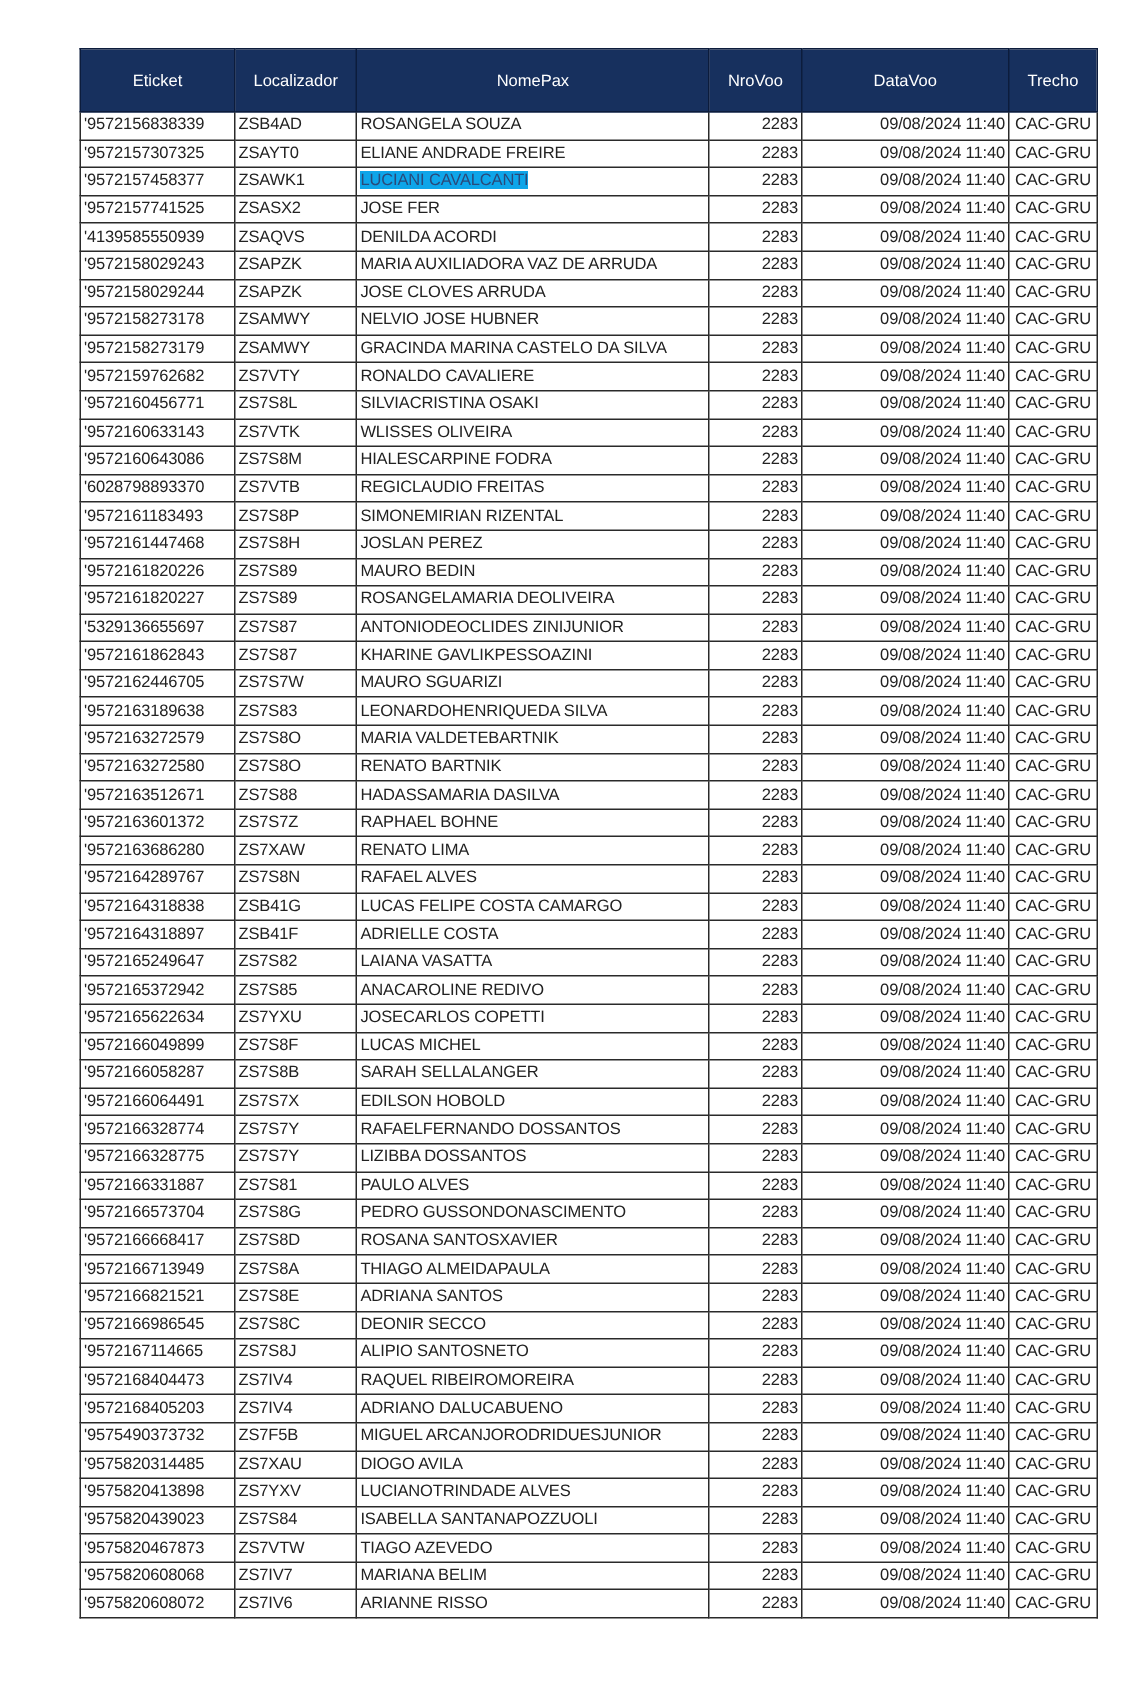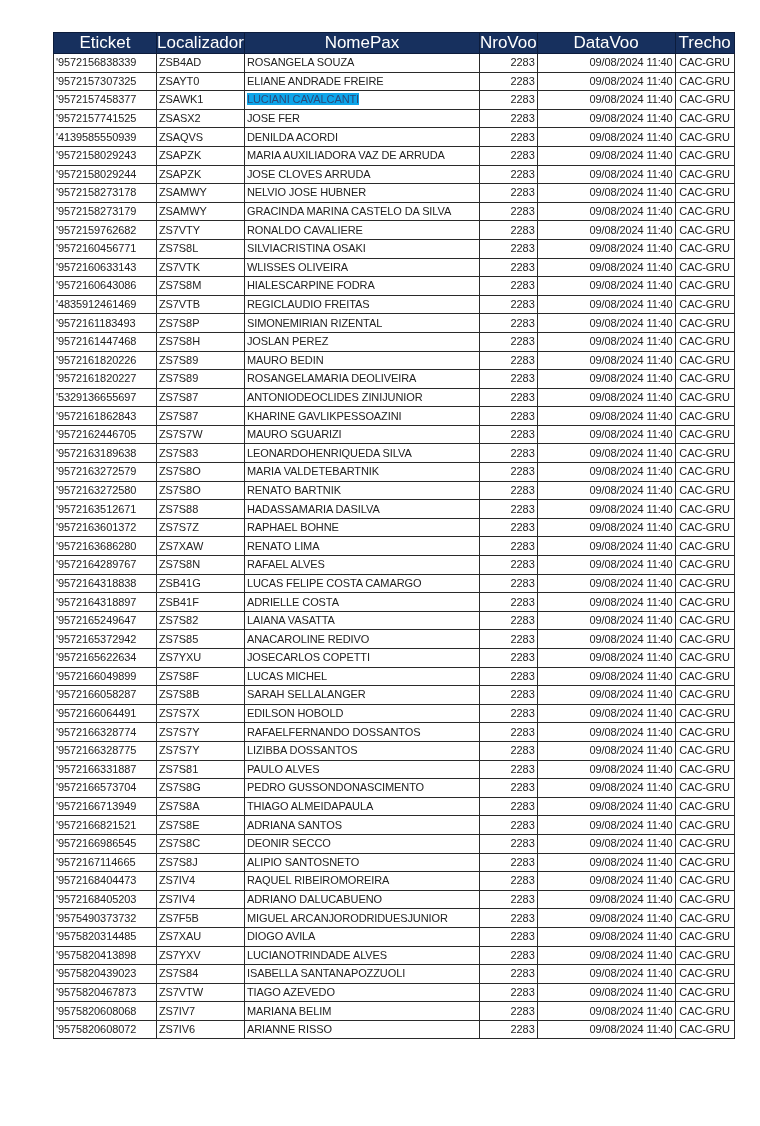--- a/index.html
+++ b/index.html
@@ -1,21 +1,21 @@
 <!DOCTYPE html>
 <html><head>
 <meta charset="utf-8">
 <style>
   html, body { margin:0; padding:0; background:#ffffff; }
   body { width:760px; height:1126px; position:relative; overflow:hidden;
          font-family:"Liberation Sans", "DejaVu Sans", sans-serif; }
   .sheet { position:absolute; left:53px; top:32px; }
   table { border-collapse:collapse; table-layout:fixed; font-size:11px; color:#222; }
-  th { background:#17305e; color:#ffffff; font-weight:normal; height:17px; padding:0;
-       border:1px solid #0c1c3c; text-align:center; font-size:17px; }
+  th { background:#17305e; color:#ffffff; font-weight:normal; height:17px; padding:12px;
+       border:1px solid #0c1c3c; text-align:center; font-size:11px; }
   td { height:17.6px; padding:0 2px; border:1px solid #2a2a2a; white-space:nowrap;
        overflow:hidden; line-height:17px; letter-spacing:-0.1px; }
   td.num { text-align:right; }
   td.center { text-align:center; }
   .hl { background:#0ea5e9; color:#2a4a7a; }
   col.c1 { width:103px; } col.c2 { width:72px; } col.c3 { width:235px; }
   col.c4 { width:54px; } col.c5 { width:138px; } col.c6 { width:59px; }
 </style>
 </head>
 <body>
@@ -139,21 +139,21 @@
         </tr>
         <tr>
           <td>'9572160643086</td>
           <td>ZS7S8M</td>
           <td>HIALESCARPINE FODRA</td>
           <td class="num">2283</td>
           <td class="num">09/08/2024 11:40</td>
           <td class="center">CAC-GRU</td>
         </tr>
         <tr>
-          <td>'4835912461469</td>
+          <td>'6028798893370</td>
           <td>ZS7VTB</td>
           <td>REGICLAUDIO FREITAS</td>
           <td class="num">2283</td>
           <td class="num">09/08/2024 11:40</td>
           <td class="center">CAC-GRU</td>
         </tr>
         <tr>
           <td>'9572161183493</td>
           <td>ZS7S8P</td>
           <td>SIMONEMIRIAN RIZENTAL</td>
@@ -350,20 +350,28 @@
           <td>ZS7S81</td>
           <td>PAULO ALVES</td>
           <td class="num">2283</td>
           <td class="num">09/08/2024 11:40</td>
           <td class="center">CAC-GRU</td>
         </tr>
         <tr>
           <td>'9572166573704</td>
           <td>ZS7S8G</td>
           <td>PEDRO GUSSONDONASCIMENTO</td>
+          <td class="num">2283</td>
+          <td class="num">09/08/2024 11:40</td>
+          <td class="center">CAC-GRU</td>
+        </tr>
+        <tr>
+          <td>'9572166668417</td>
+          <td>ZS7S8D</td>
+          <td>ROSANA SANTOSXAVIER</td>
           <td class="num">2283</td>
           <td class="num">09/08/2024 11:40</td>
           <td class="center">CAC-GRU</td>
         </tr>
         <tr>
           <td>'9572166713949</td>
           <td>ZS7S8A</td>
           <td>THIAGO ALMEIDAPAULA</td>
           <td class="num">2283</td>
           <td class="num">09/08/2024 11:40</td>

